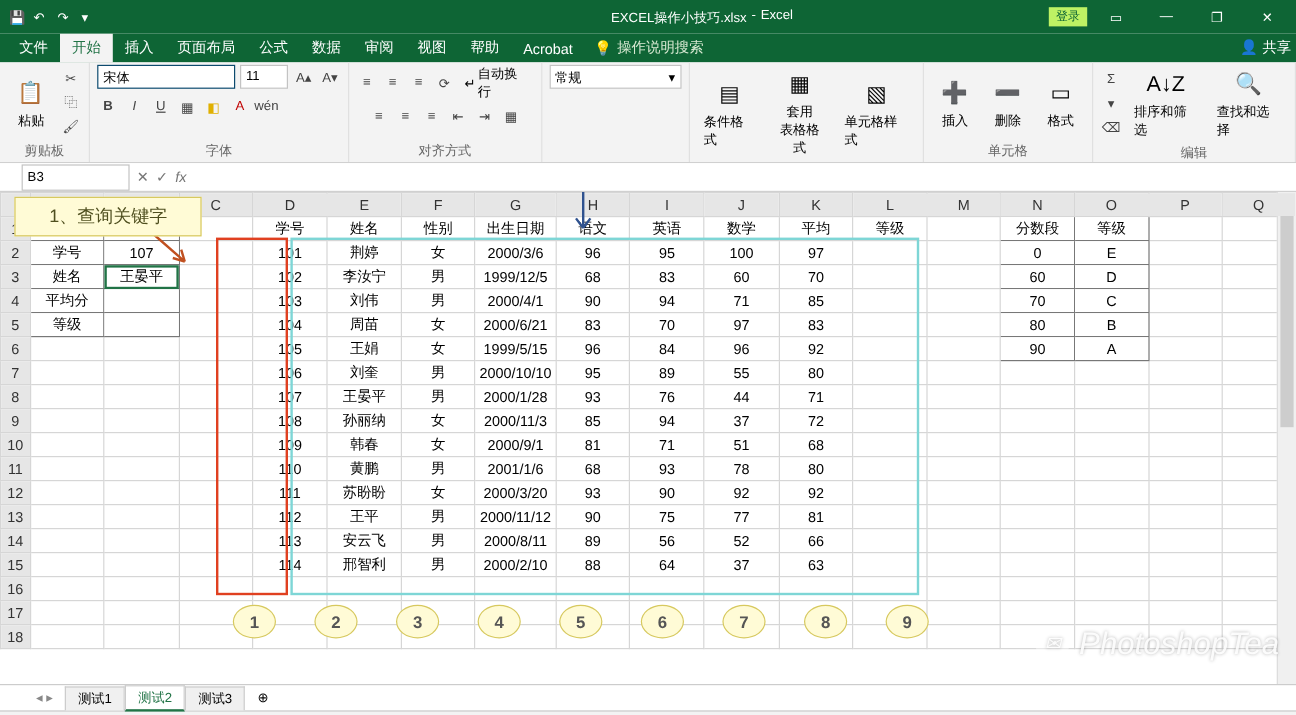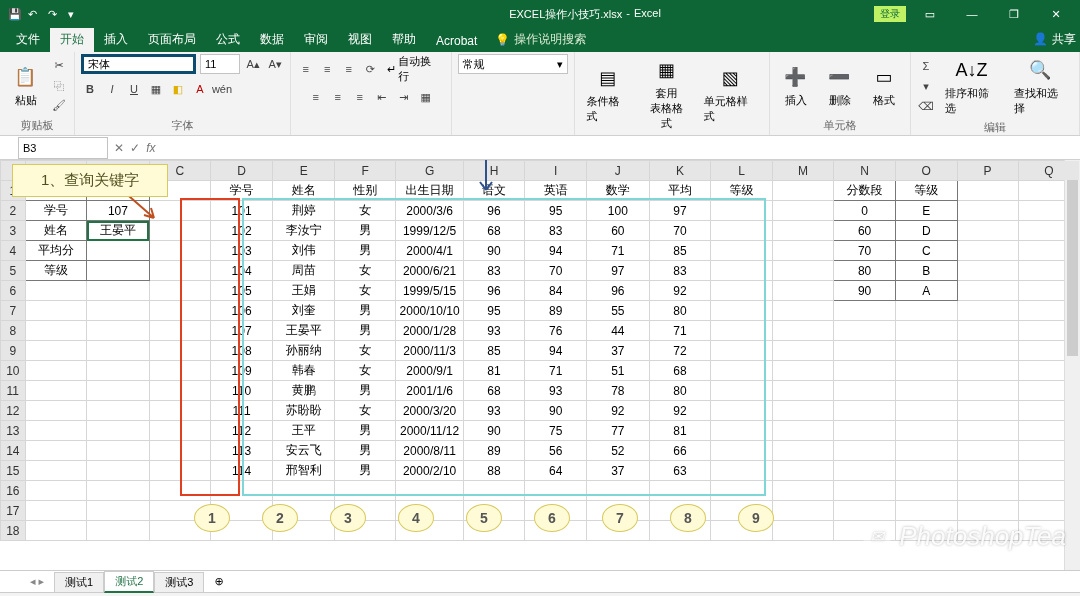--- a/index.html
+++ b/index.html
@@ -16,21 +16,21 @@
 .tabbar .tab.active { background:#f3f3f3; color:#217346; }
 .tabbar .tell { margin-left:8px; color:#d9ead3; display:flex; align-items:center; gap:4px; padding-bottom:4px; }
 .share { margin-left:auto; padding-right:4px; padding-bottom:4px; }
 .ribbon { height:84px; background:#f3f3f3; border-bottom:1px solid #d0d0d0; display:flex; font-size:11px; }
 .group { border-right:1px solid #e0e0e0; display:flex; flex-direction:column; padding:2px 6px 0 6px; }
 .group .body { flex:1; display:flex; align-items:center; gap:4px; }
 .group .lbl { text-align:center; color:#666; font-size:11px; padding:2px 0; }
 .bigbtn { display:flex; flex-direction:column; align-items:center; gap:2px; padding:2px 6px; cursor:pointer; }
 .bigbtn .icon { width:28px; height:28px; display:flex; align-items:center; justify-content:center; font-size:18px; }
 .fontgrp .row { display:flex; gap:4px; align-items:center; margin-bottom:2px; }
-.fontname { width:115px; height:20px; border:3px solid #0c4a6e; font-size:11px; padding:0 4px; background:#fff; }
+.fontname { width:115px; height:20px; border:1px solid #0c4a6e; font-size:11px; padding:0 4px; background:#fff; }
 .fontsize { width:40px; height:20px; border:1px solid #c3c3c3; font-size:11px; padding:0 4px; background:#fff; }
 .ribbtn { width:18px; height:18px; border:1px solid transparent; display:inline-flex; align-items:center; justify-content:center; font-size:11px; cursor:pointer; color:#444; }
 .bold { font-weight:bold; }
 .ital { font-style:italic; }
 .under { text-decoration:underline; }
 .combo { height:20px; border:1px solid #c3c3c3; font-size:11px; padding:0 4px; display:flex; align-items:center; background:#fff; gap:4px; }
 .callout1 { position:absolute; background:#fffbd6; border:1px solid #d7c95f; padding:6px 28px; font-size:15px; color:#4f4f1f; z-index:20; }
 .fbar { height:24px; display:flex; align-items:center; border-bottom:1px solid #d0d0d0; font-size:12px; background:#fff; position:relative; z-index:5; }
 .namebox { width:90px; height:22px; border:1px solid #c3c3c3; padding:0 4px; font-size:11px; margin-left:18px; background:#fff; }
 .fxtools { padding:0 6px; color:#777; display:flex; gap:6px; }
@@ -150,20 +150,21 @@
       </div>
       <div class="row" style="display:flex;gap:4px">
         <span class="ribbtn">≡</span>
         <span class="ribbtn">≡</span>
         <span class="ribbtn">≡</span>
         <span class="ribbtn">⇤</span>
         <span class="ribbtn">⇥</span>
         <span class="ribbtn">▦</span>
       </div>
     </div>
+    <div class="lbl">对齐方式</div>
   </div>
   <div class="group">
     <div class="body" style="flex-direction:column;gap:4px">
       <div class="combo" style="width:110px">
           <span>常规</span>
           <span style="margin-left:auto">▾</span>
         </div>
     </div>
     <div class="lbl">&nbsp;</div>
   </div>

